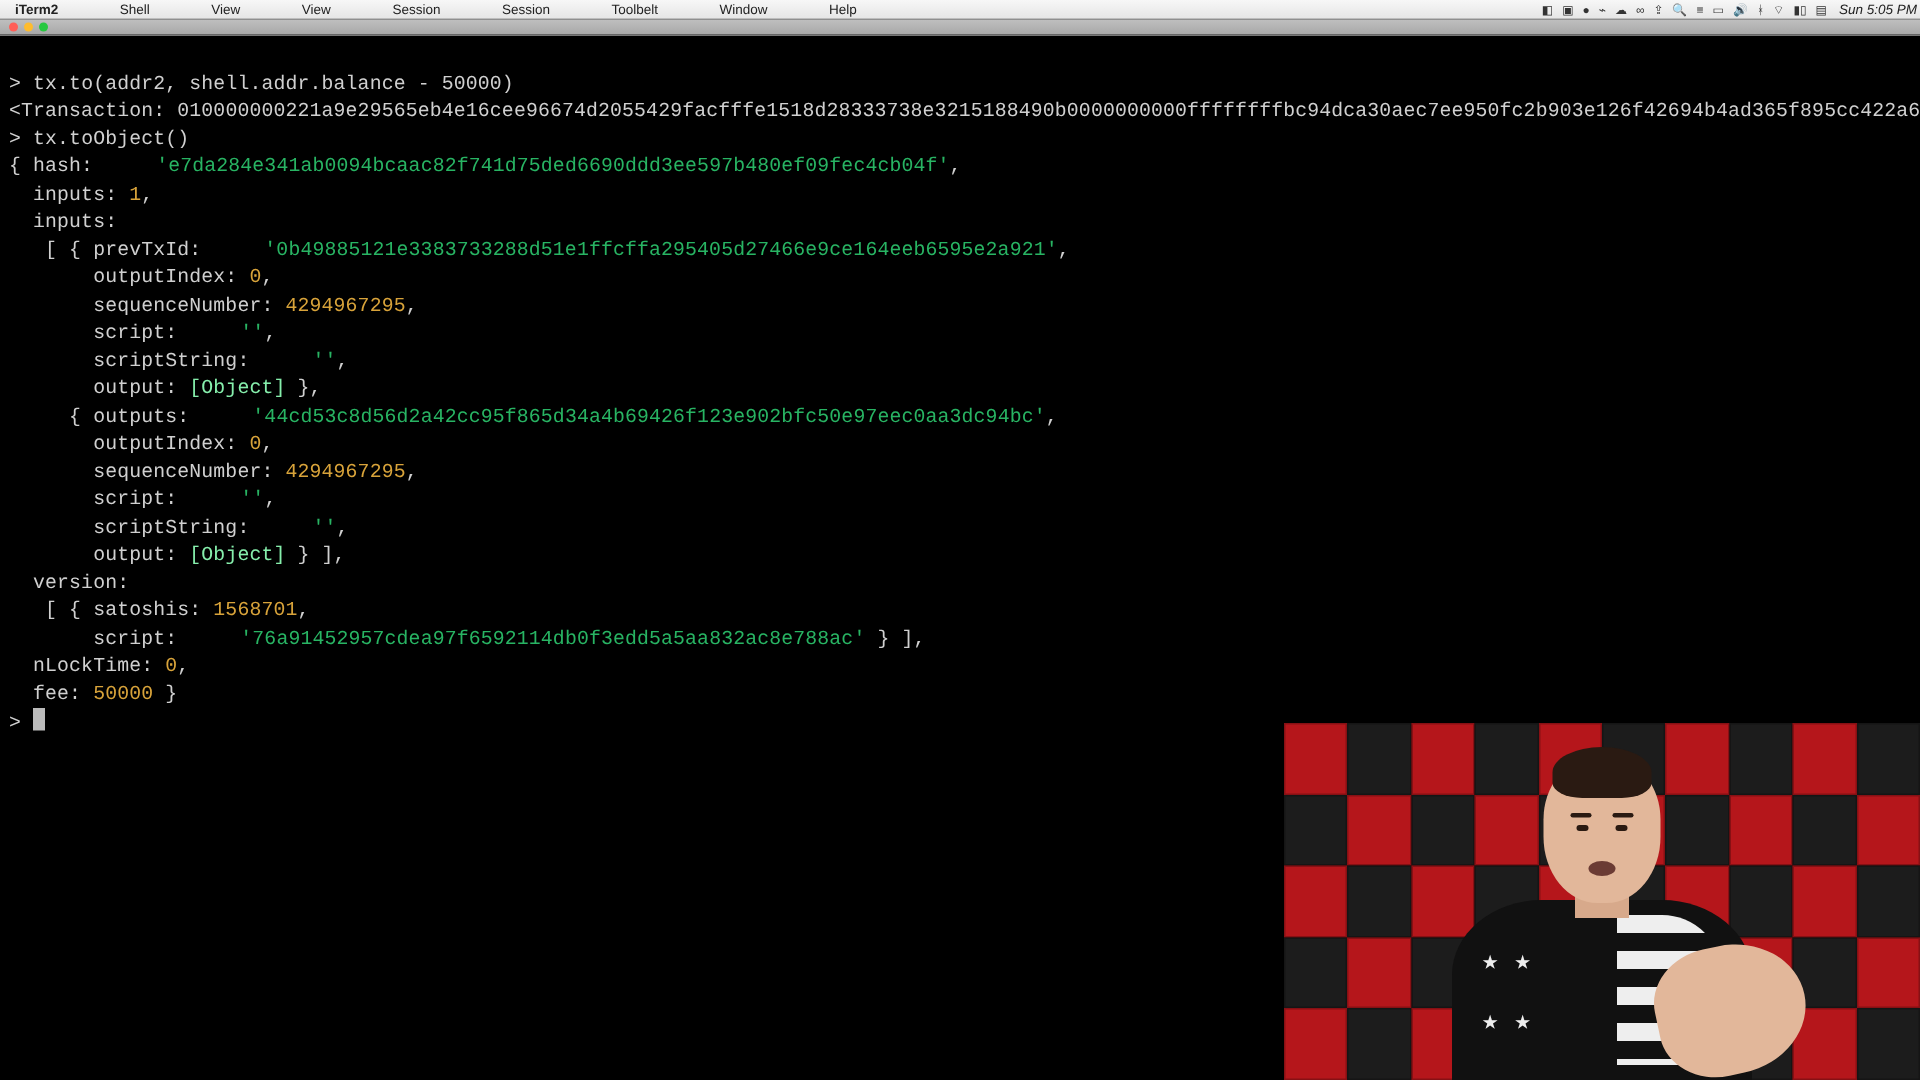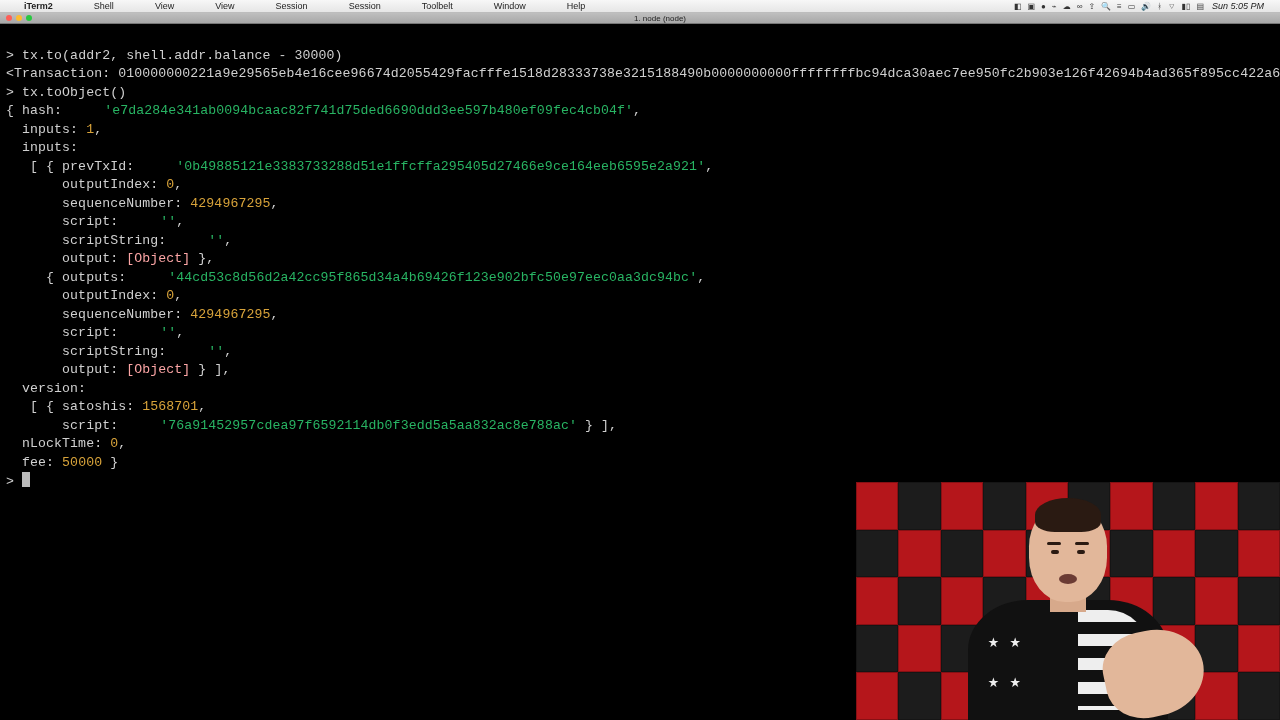--- a/index.html
+++ b/index.html
@@ -13,21 +13,21 @@
     position: relative;
   }
   .menubar {
     height: 13px;
     background: linear-gradient(#f7f7f7,#e6e6e6);
     display: flex;
     align-items: center;
     font-family: -apple-system, "Helvetica Neue", Arial, sans-serif;
     font-size: 9px;
     color: #222;
-    padding: 0 16px;
+    padding: 0 2px;
     border-bottom: 1px solid #bdbdbd;
   }
   .menubar .apple {
     font-size: 9px;
     margin-right: 8px;
   }
   .menubar .app { font-weight: 600; margin-right: 9px; }
   .menubar .mi { margin-right: 9px; margin-left: 32px; }
   .menubar .spacer { flex: 1; }
   .menubar .ricon { margin-left: 6px; font-size: 8px; color:#333; }
@@ -50,21 +50,21 @@
     background: #000;
     color: #ddd;
     padding: 4px 6px;
     line-height: 18.5px;
     white-space: pre;
     letter-spacing: 0.1px;
   }
   .terminal .p { color: #d0d0d0; }   
   .terminal .g { color: #28b463; margin-left: 34px; }   
   .terminal .y { color: #d8a33a; }   
-  .terminal .c { color: #fca5a5; }   
+  .terminal .c { color: #86efac; }   
   .cursor {
     display:inline-block;
     width:8px; height:15px;
     background:#bbb;
     vertical-align: -2px;
   }
   .webcam {
     position: absolute;
     right: 0;
     bottom: 0;
@@ -158,25 +158,24 @@
   <span class="ricon">▤</span>
   <span class="clock">Sun 5:05 PM</span>
 </div>
 
 <div class="tabbar">
   <div class="traffic">
     <span class="dot r"></span>
     <span class="dot y"></span>
     <span class="dot g"></span>
   </div>
-  <span class="title">1. node (node)</span>
 </div>
 
 <div class="terminal">
-<span class="p">&gt;</span> <span class="p">tx.to(addr2, shell.addr.balance - 30000)</span>
+<span class="p">&gt;</span> <span class="p">tx.to(addr2, shell.addr.balance - 50000)</span>
 <span class="p">&lt;Transaction: </span><span class="p">010000000221a9e29565eb4e16cee96674d2055429facfffe1518d28333738e3215188490b0000000000ffffffffbc94dca30aec7ee950fc2b903e126f42694b4ad365f895cc422a6dd5c853cd440000000000ffffffff01bdef170000000001976a91452957cdea97f6592114db0f3edd5a5aa832ac8e788ac00000000&gt;</span>
 <span class="p">&gt;</span> <span class="p">tx.toObject()</span>
 <span class="p">{ hash: </span><span class="g">'e7da284e341ab0094bcaac82f741d75ded6690ddd3ee597b480ef09fec4cb04f'</span><span class="p">,</span>
 <span class="p">  inputs: </span><span class="y">1</span><span class="p">,</span>
 <span class="p">  inputs:</span>
 <span class="p">   [ { prevTxId: </span><span class="g">'0b49885121e3383733288d51e1ffcffa295405d27466e9ce164eeb6595e2a921'</span><span class="p">,</span>
 <span class="p">       outputIndex: </span><span class="y">0</span><span class="p">,</span>
 <span class="p">       sequenceNumber: </span><span class="y">4294967295</span><span class="p">,</span>
 <span class="p">       script: </span><span class="g">''</span><span class="p">,</span>
 <span class="p">       scriptString: </span><span class="g">''</span><span class="p">,</span>

